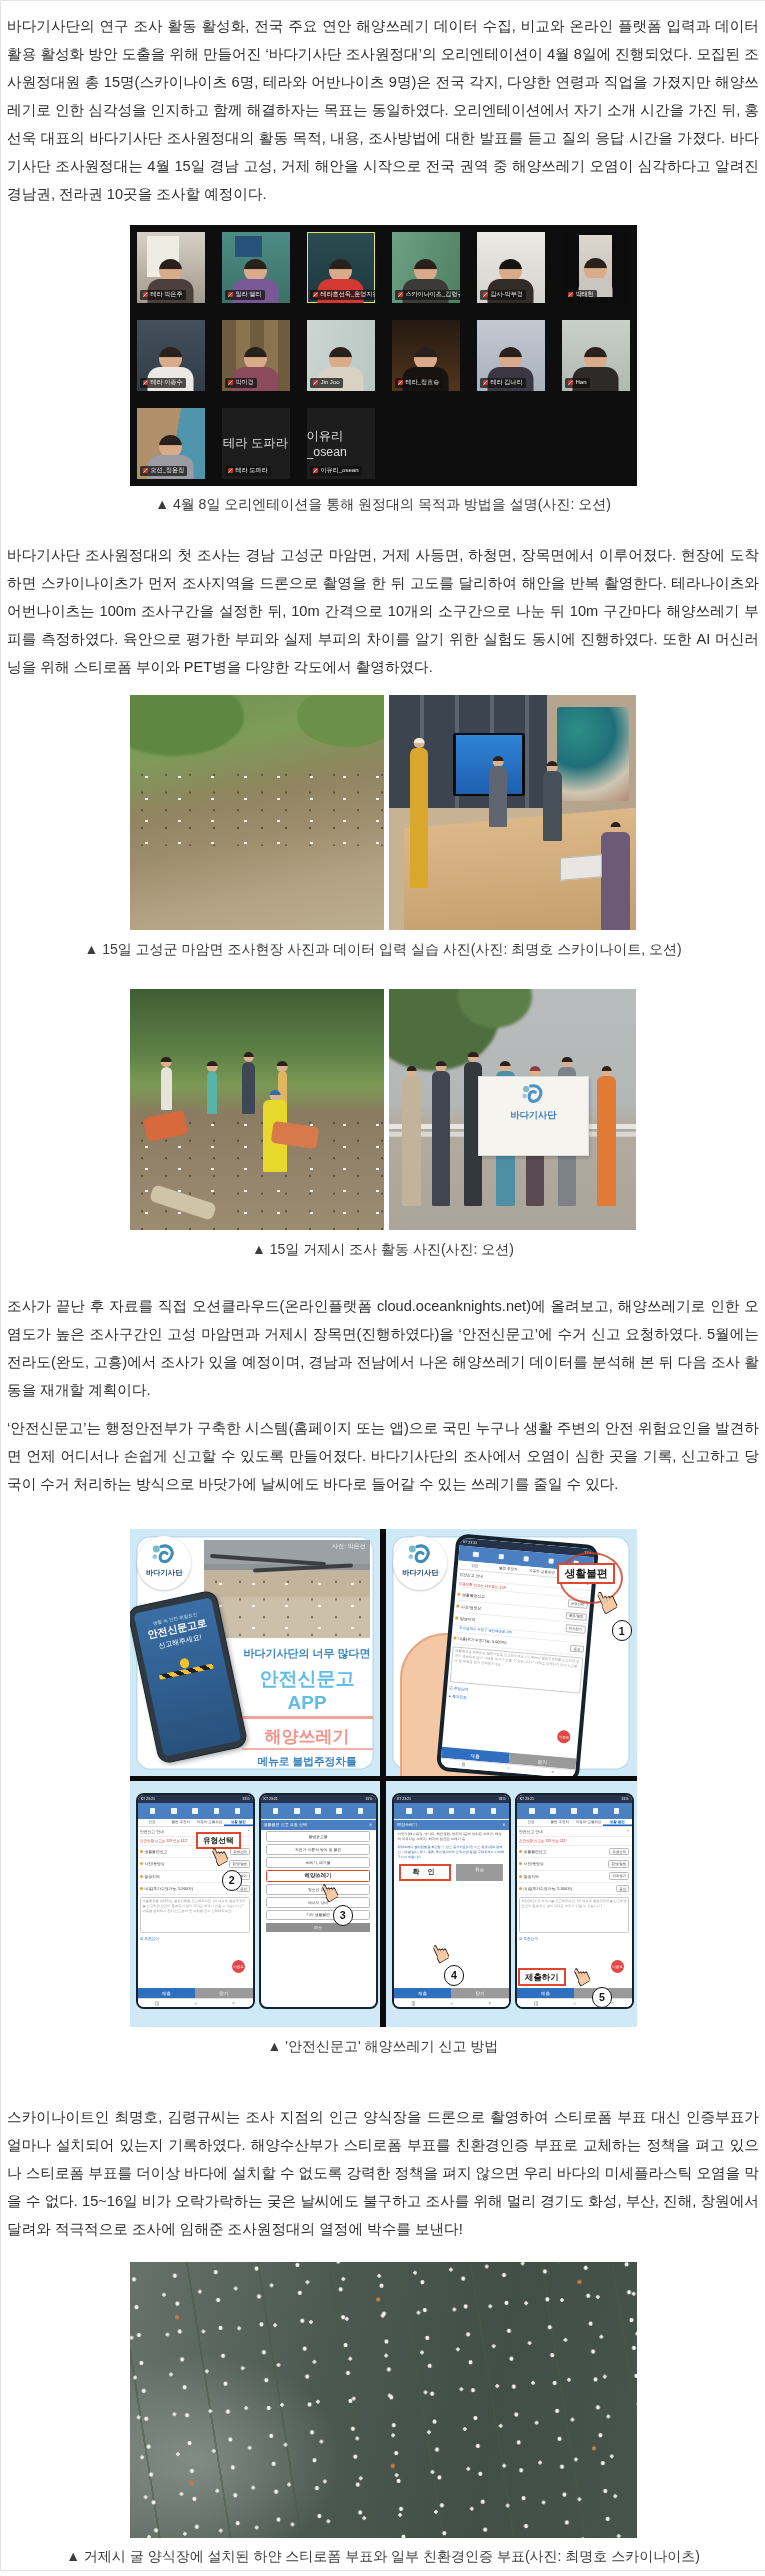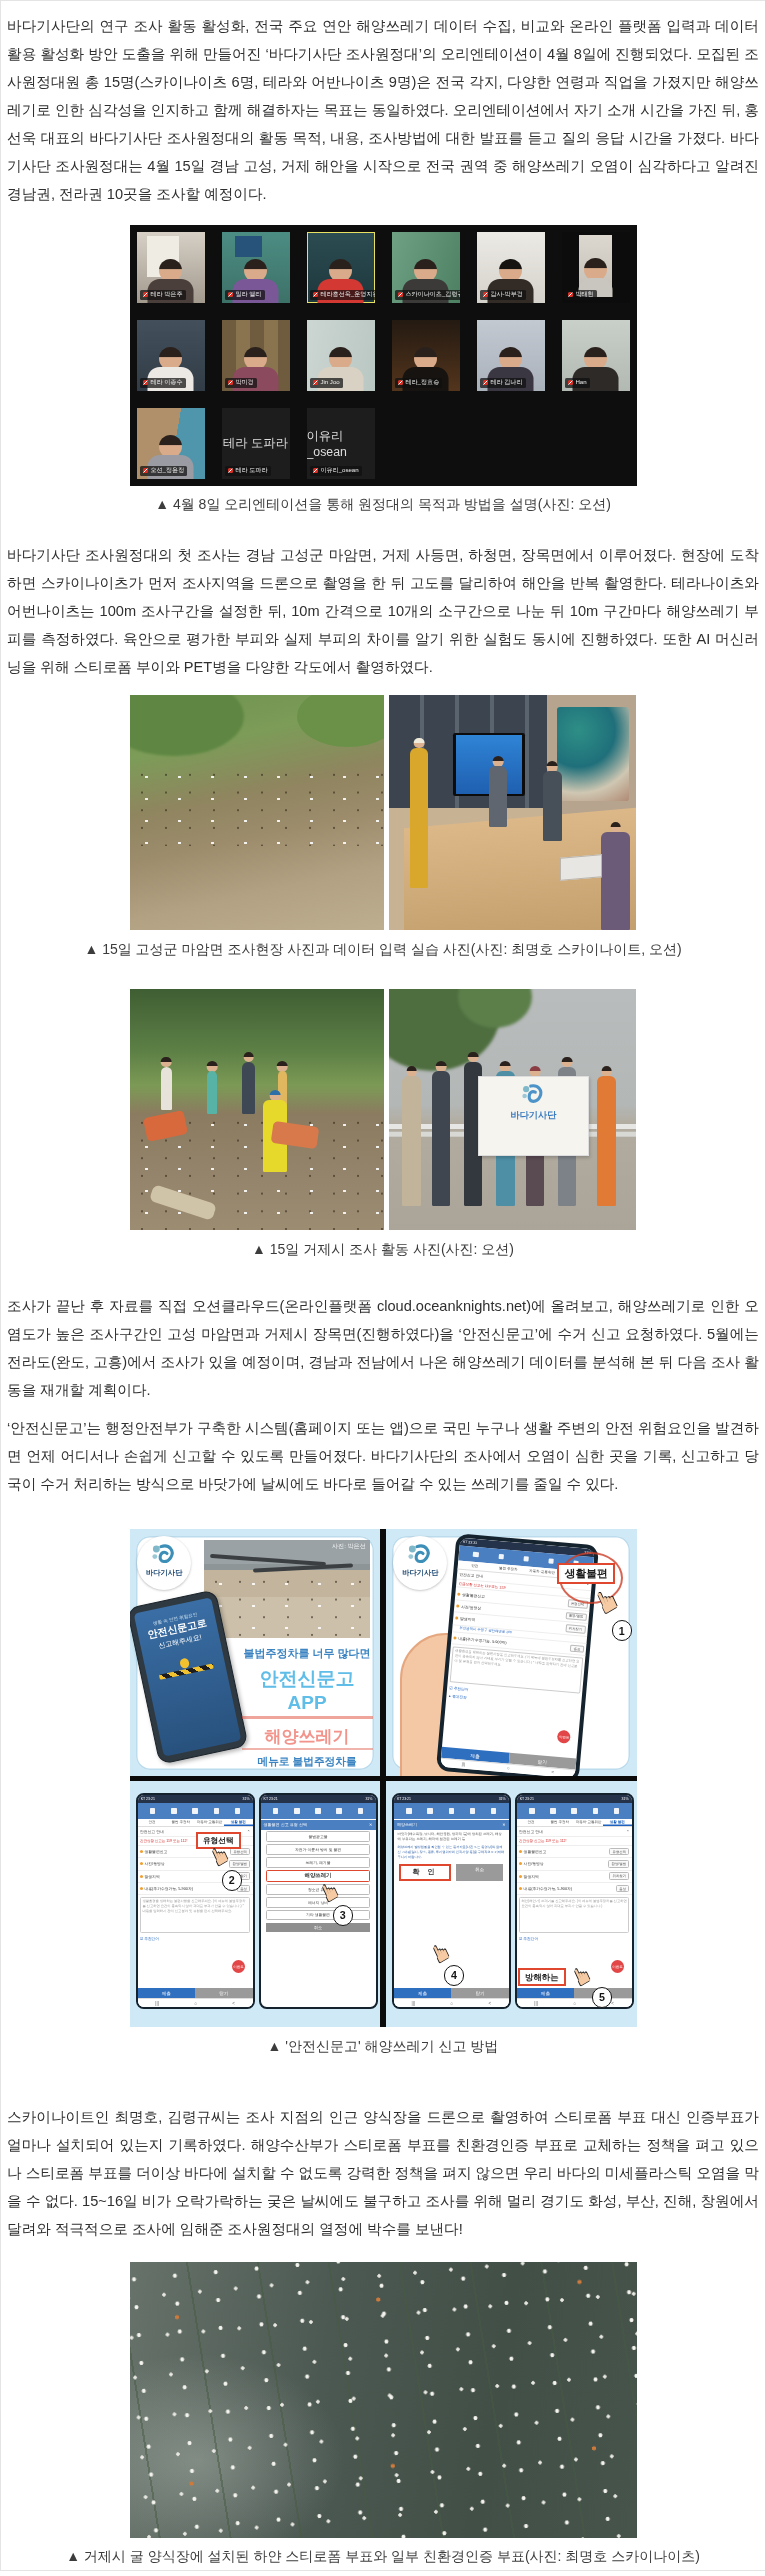--- a/index.html
+++ b/index.html
@@ -279,21 +279,21 @@
         <div class="phone-tl">
           <div class="scr">
             <div class="s1">생활 속 안전 위험요인</div>
             <div class="s2">안전신문고로</div>
             <div class="s3">신고해주세요!</div>
             <div class="helmet"></div>
             <div class="stripe"></div>
           </div>
         </div>
         <div class="headlines">
-          <div class="h1">불법주정차를 너무 많다면</div>
+          <div class="h1">바다기사단의 너무 많다면</div>
           <div class="h2">안전신문고APP</div>
           <div class="h3">해양쓰레기</div>
           <div class="h4">메뉴로 불법주정차를</div>
         </div>
       </div>
 
       <div class="panel">
         <div class="card"></div>
         <div class="logo">
           <svg width="26" height="24.6" viewBox="0 0 34 32">
@@ -539,21 +539,21 @@
           <div class="m-foot">
               <span class="m-sub">제출</span>
               <span class="m-cls">닫기</span>
             </div>
           <div class="m-nav">
               <span>|||</span>
               <span>○</span>
               <span>&lt;</span>
             </div>
         </div>
-        <span class="redbox" style="left:132px;top:187px;font-size:8.4px"><span>방해하는</span></span>
+        <span class="redbox" style="left:132px;top:187px;font-size:8.4px"><span>제출하기</span></span>
         <span class="handp" style="left:186px;top:181px;font-size:23px;transform:rotate(-115deg)">☛</span>
         <span class="stepnum" style="left:206px;top:206px">
             <span>5</span>
           </span>
       </div>
     </div>
     <figcaption class="figcap">▲ '안전신문고' 해양쓰레기 신고 방법</figcaption>
   </figure>
 
   <p class="para mt40">스카이나이트인 최명호, 김령규씨는 조사 지점의 인근 양식장을 드론으로 촬영하여 스티로폼 부표 대신 인증부표가 얼마나 설치되어 있는지 기록하였다. 해양수산부가 스티로폼 부표를 친환경인증 부표로 교체하는 정책을 펴고 있으나 스티로폼 부표를 더이상 바다에 설치할 수 없도록 강력한 정책을 펴지 않으면 우리 바다의 미세플라스틱 오염을 막을 수 없다. 15~16일 비가 오락가락하는 궂은 날씨에도 불구하고 조사를 위해 멀리 경기도 화성, 부산, 진해, 창원에서 달려와 적극적으로 조사에 임해준 조사원정대의 열정에 박수를 보낸다!</p>

